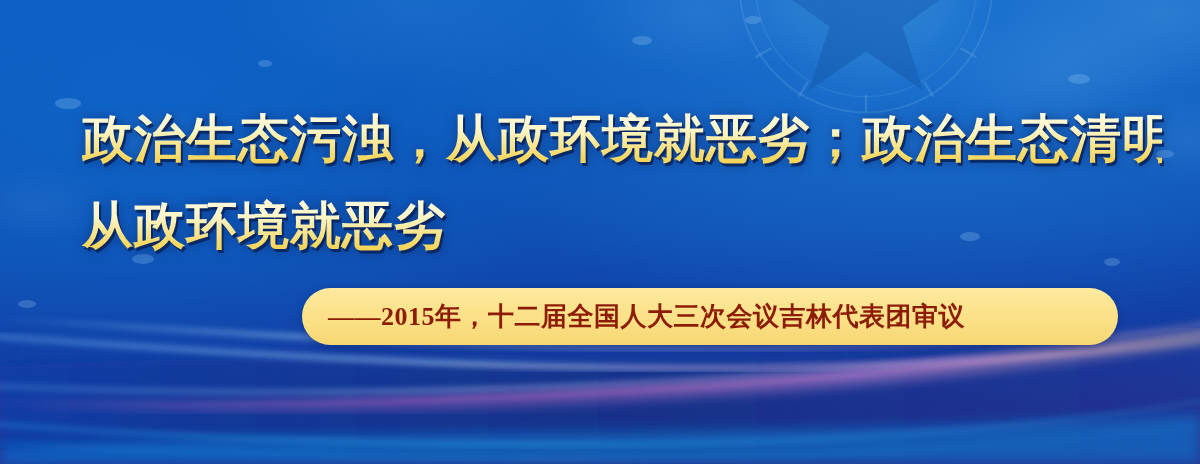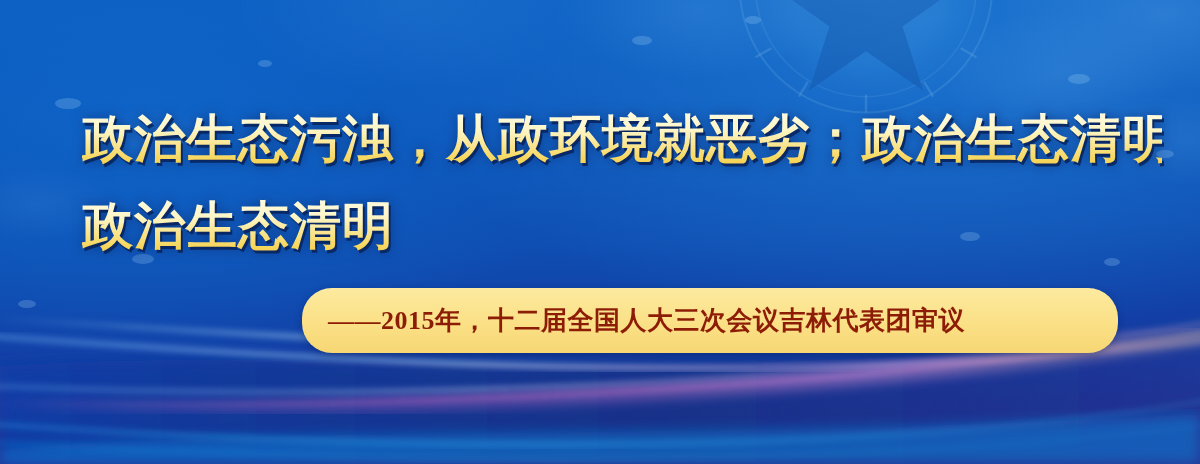--- a/index.html
+++ b/index.html
@@ -84,21 +84,21 @@
     -webkit-background-clip:text;
     background-clip:text;
     color:transparent;
     -webkit-text-fill-color:transparent;
     filter:drop-shadow(2px 3px 0 rgba(8,34,90,.85)) drop-shadow(0 0 6px rgba(10,40,105,.55));
   }
 
   .attribution {
     position:absolute;
     left:302px; top:288px;
-    width:816px; height:65px;
+    width:816px; height:57px;
     border-radius:30px;
     background:linear-gradient(180deg,#fdeaa0 0%,#fbe28a 45%,#f7d774 100%);
     box-shadow:0 2px 7px rgba(5,25,70,.35);
     display:flex; align-items:center;
     padding:0 26px;
   }
   .attribution .attr-text {
     font-size:26px;
     line-height:1;
     letter-spacing:.5px;
@@ -207,20 +207,20 @@
     <path d="M-10,112 C340,126 820,118 1210,48" stroke="url(#s2)" stroke-width="2.4" fill="none" filter="url(#bl4)"></path>
     <path d="M-10,130 C340,140 830,122 1210,62" stroke="url(#s3)" stroke-width="9" fill="none" filter="url(#bl7)" opacity=".85"></path>
     <path d="M-10,128 C350,138 840,116 1210,58" stroke="url(#s3)" stroke-width="3" fill="none" filter="url(#bl4)"></path>
     <path d="M-10,150 C360,176 860,186 1210,126" stroke="url(#s4)" stroke-width="3" fill="none" filter="url(#bl4)"></path>
     <path d="M-10,168 C330,190 880,196 1210,150" stroke="url(#s4)" stroke-width="2" fill="none" filter="url(#bl4)" opacity=".7"></path>
     <path d="M0,176 C300,150 720,168 1200,140 L1200,190 L0,190 Z" fill="#0b7fd6" opacity=".55" filter="url(#bl7)"></path>
   </svg>
 
   <div class="headline">
     <div class="line">政治生态污浊，从政环境就恶劣；政治生态清明，</div>
-    <div class="line">政治生态清明</div>
+    <div class="line">从政环境就恶劣</div>
   </div>
 
   <div class="attribution">
     <span class="attr-text">——2015年，十二届全国人大三次会议吉林代表团审议</span>
   </div>
 
 </div>
 
 </body></html>

